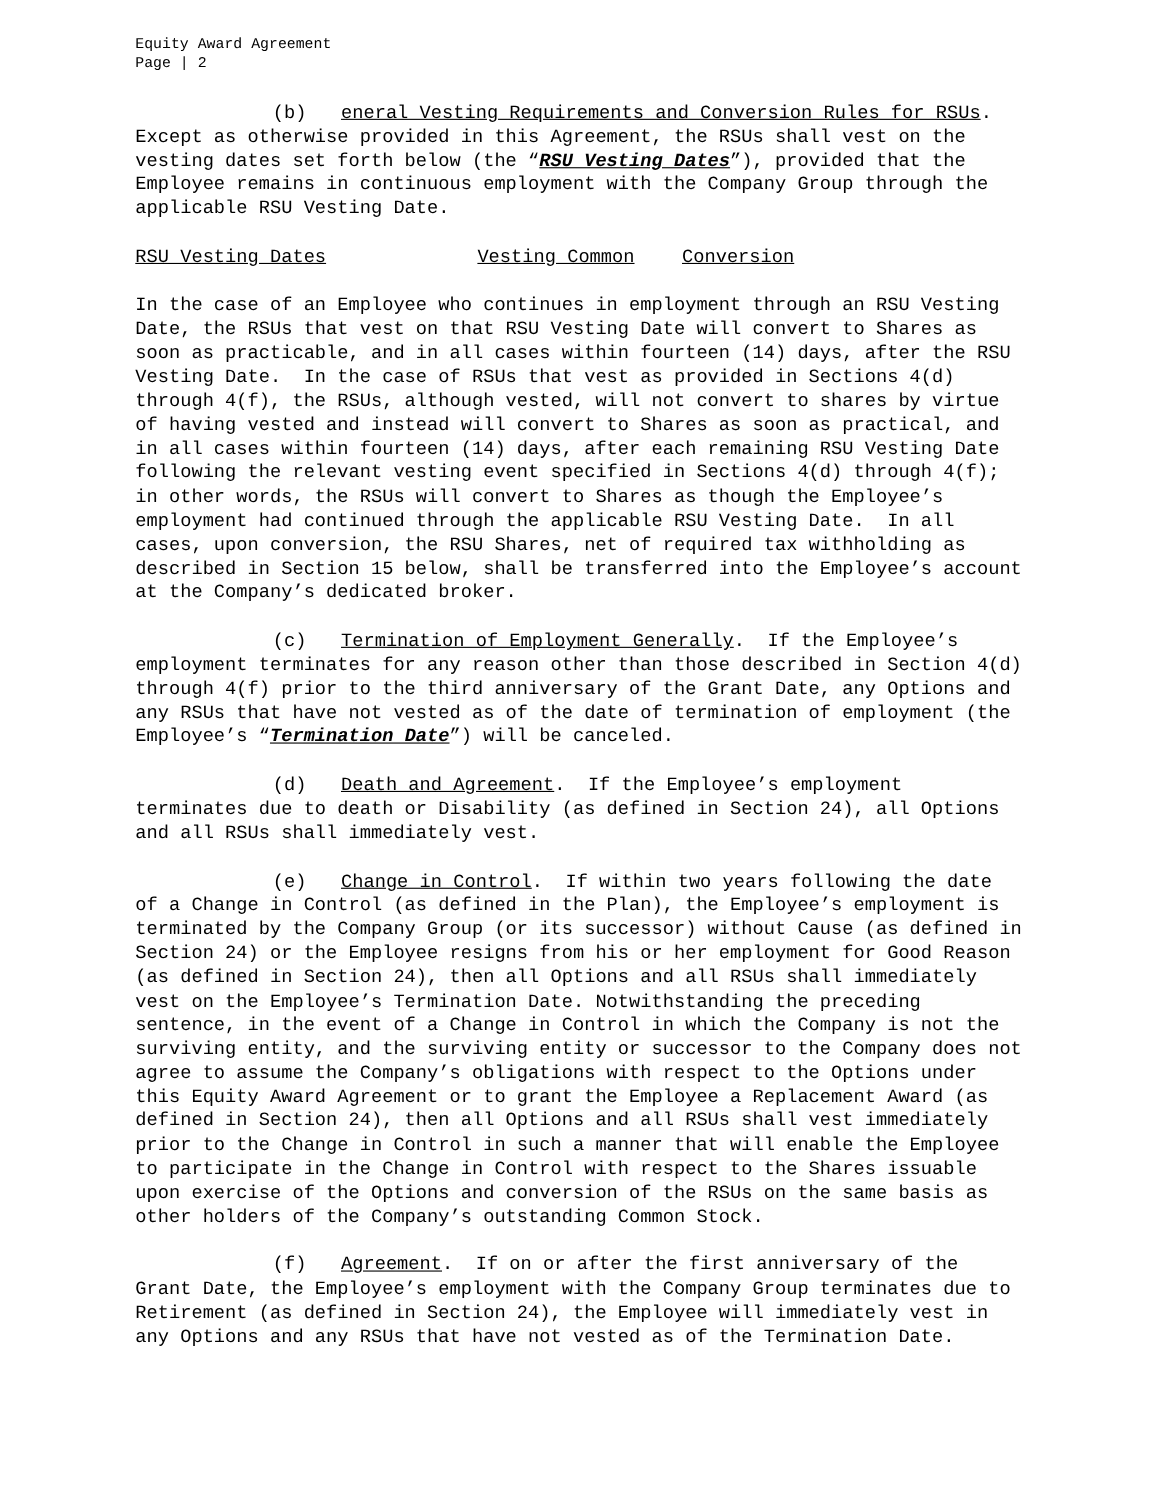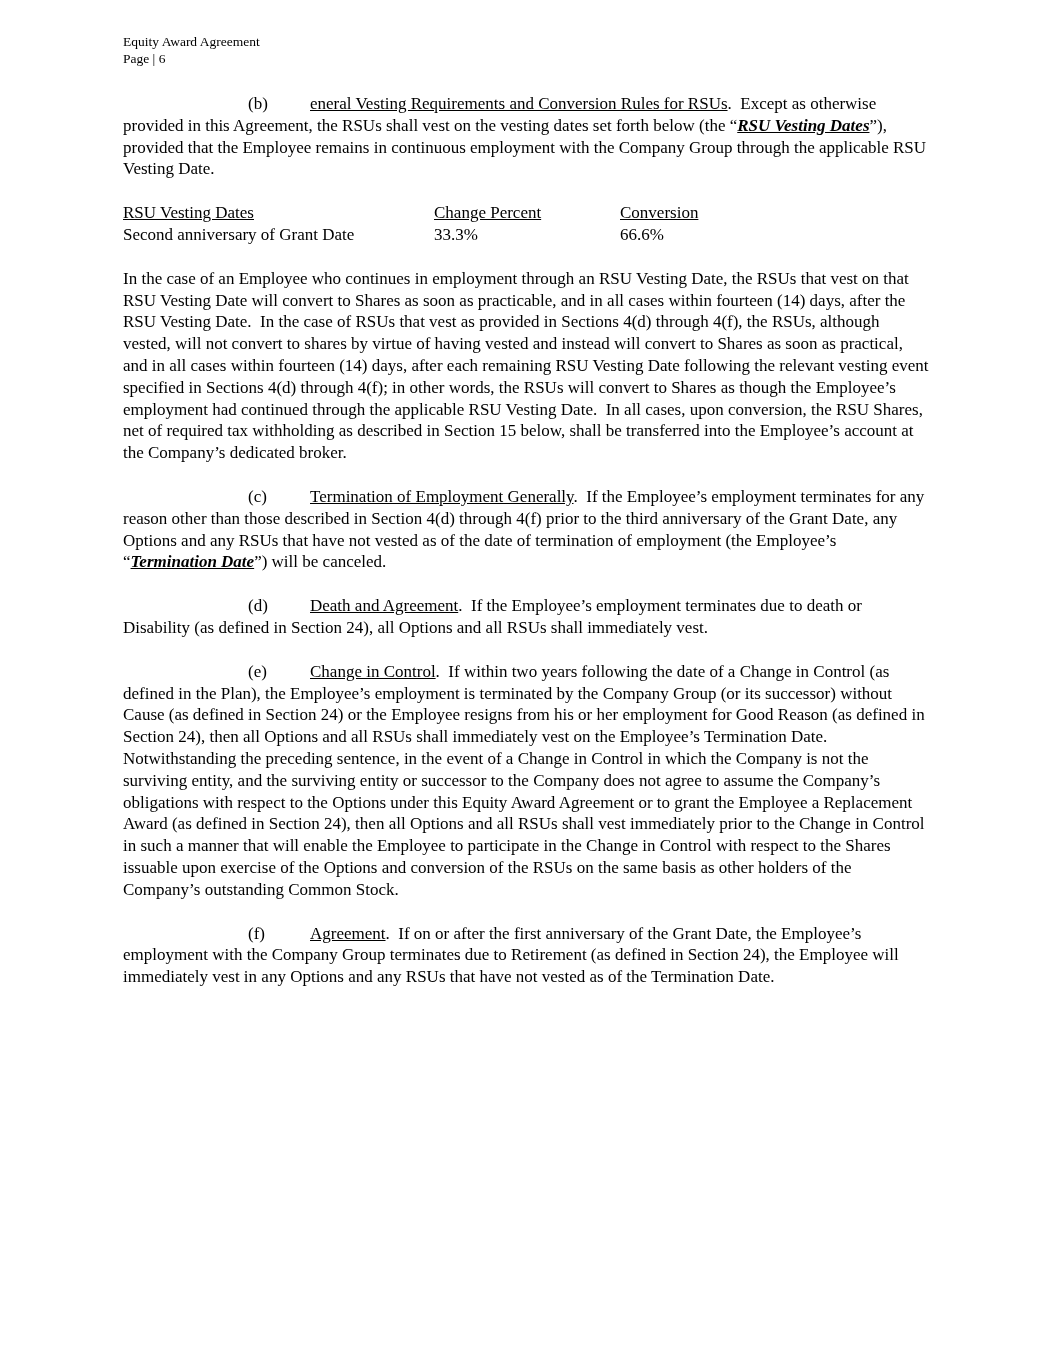--- a/index.html
+++ b/index.html
@@ -7,21 +7,21 @@
     padding: 0;
     background: #ffffff;
   }
   .page {
     position: relative;
     width: 1055px;
     min-height: 1365px;
     background: #ffffff;
     box-sizing: border-box;
     padding: 33px 125px 40px 123px;
-    font-family: Liberation Serif, serif;
+    font-family: Liberation Mono, monospace;
     color: #000000;
     font-size: 17px;
     line-height: 21.8px;
   }
   .doc-header {
     font-size: 13.5px;
     line-height: 17px;
     margin-bottom: 26px;
   }
   .para {
@@ -59,39 +59,34 @@
   .col-pct  { width: 186px; }
   .col-cum  { width: 160px; }
 </style>
 </head>
 <body>
 
 <div class="page">
 
   <div class="doc-header">
     <div>Equity Award Agreement</div>
-    <div>Page | 6</div>
+    <div>Page | 2</div>
   </div>
 
   <p class="para indented"><span class="sec-label">(b)</span><span class="u">eneral Vesting Requirements and Conversion Rules for RSUs</span><span>.&nbsp; Except as otherwise provided in this Agreement, the RSUs shall vest on the vesting dates set forth below (the “</span><span class="term">RSU Vesting Dates</span><span>”), provided that the Employee remains in continuous employment with the Company Group through the applicable RSU Vesting Date.</span></p>
 
   <table class="vesting-table">
     <thead>
       <tr>
         <th class="col-desc"><span class="u">RSU Vesting Dates</span></th>
-        <th class="col-pct"><span class="u">Change Percent</span></th>
+        <th class="col-pct"><span class="u">Vesting Common</span></th>
         <th class="col-cum"><span class="u">Conversion</span></th>
       </tr>
     </thead>
     <tbody>
-      <tr>
-        <td>Second anniversary of Grant Date</td>
-        <td>33.3%</td>
-        <td>66.6%</td>
-      </tr>
     </tbody>
   </table>
 
   <p class="para">In the case of an Employee who continues in employment through an RSU Vesting Date, the RSUs that vest on that RSU Vesting Date will convert to Shares as soon as practicable, and in all cases within fourteen (14) days, after the RSU Vesting Date.&nbsp; In the case of RSUs that vest as provided in Sections 4(d) through 4(f), the RSUs, although vested, will not convert to shares by virtue of having vested and instead will convert to Shares as soon as practical, and in all cases within fourteen (14) days, after each remaining RSU Vesting Date following the relevant vesting event specified in Sections 4(d) through 4(f); in other words, the RSUs will convert to Shares as though the Employee’s employment had continued through the applicable RSU Vesting Date.&nbsp; In all cases, upon conversion, the RSU Shares, net of required tax withholding as described in Section 15 below, shall be transferred into the Employee’s account at the Company’s dedicated broker.</p>
 
   <p class="para indented"><span class="sec-label">(c)</span><span class="u">Termination of Employment Generally</span><span>.&nbsp; If the Employee’s employment terminates for any reason other than those described in Section 4(d) through 4(f) prior to the third anniversary of the Grant Date, any Options and any RSUs that have not vested as of the date of termination of employment (the Employee’s “</span><span class="term">Termination Date</span><span>”) will be canceled.</span></p>
 
   <p class="para indented"><span class="sec-label">(d)</span><span class="u">Death and Agreement</span><span>.&nbsp; If the Employee’s employment terminates due to death or Disability (as defined in Section 24), all Options and all RSUs shall immediately vest.</span></p>
 
   <p class="para indented"><span class="sec-label">(e)</span><span class="u">Change in Control</span><span>.&nbsp; If within two years following the date of a Change in Control (as defined in the Plan), the Employee’s employment is terminated by the Company Group (or its successor) without Cause (as defined in Section 24) or the Employee resigns from his or her employment for Good Reason (as defined in Section 24), then all Options and all RSUs shall immediately vest on the Employee’s Termination Date. Notwithstanding the preceding sentence, in the event of a Change in Control in which the Company is not the surviving entity, and the surviving entity or successor to the Company does not agree to assume the Company’s obligations with respect to the Options under this Equity Award Agreement or to grant the Employee a Replacement Award (as defined in Section 24), then all Options and all RSUs shall vest immediately prior to the Change in Control in such a manner that will enable the Employee to participate in the Change in Control with respect to the Shares issuable upon exercise of the Options and conversion of the RSUs on the same basis as other holders of the Company’s outstanding Common Stock.</span></p>

